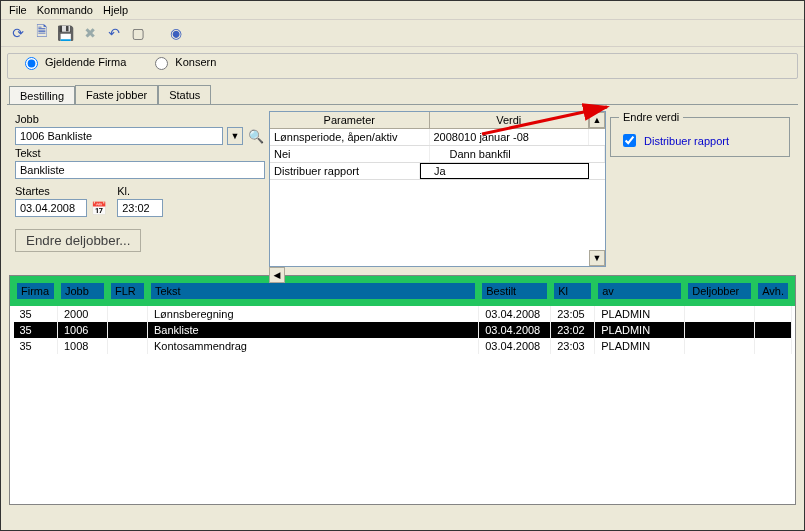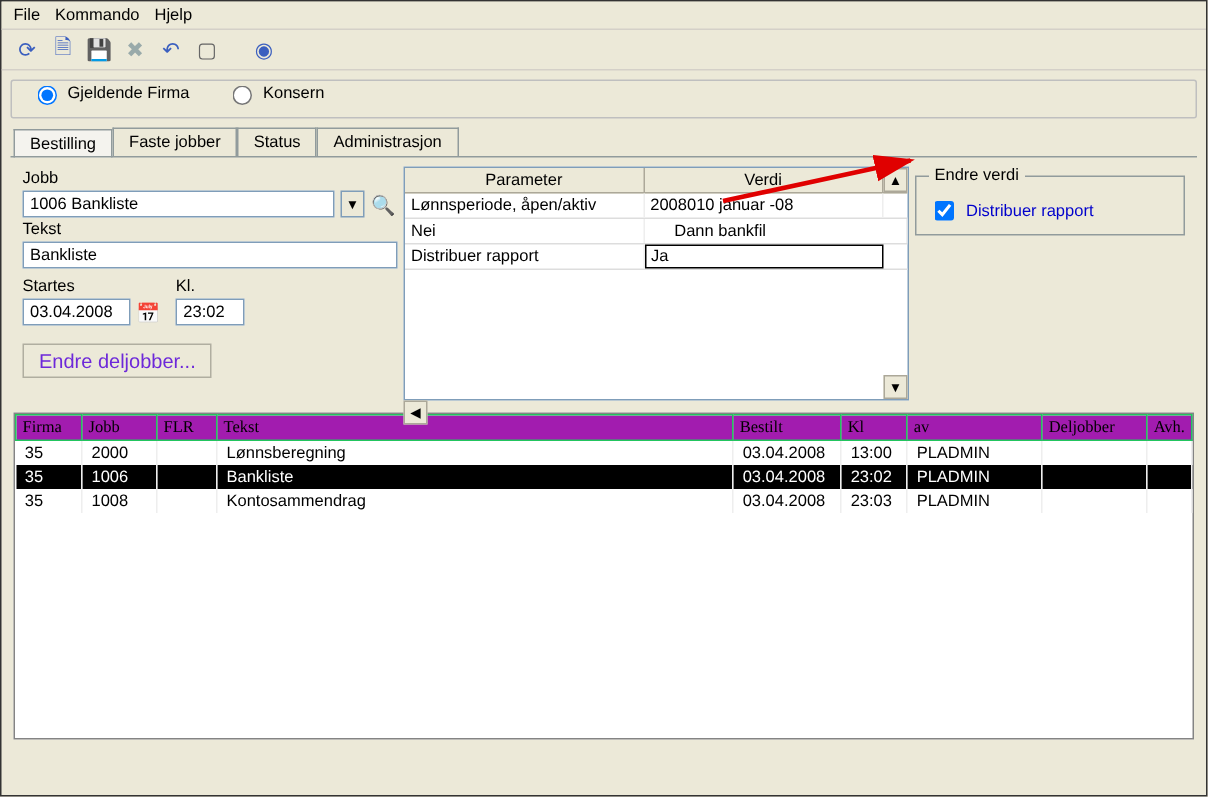--- a/index.html
+++ b/index.html
@@ -27,38 +27,38 @@
     .panel-right { width:180px; }
     .label { display:block; margin:2px 0; }
     .inp { border:1px solid #7f9db9; background:#fff; padding:2px 4px; font-size:11px; font-family:inherit;}
     .combo { display:flex; align-items:center; gap:4px;}
     .combo .inp { flex:1; }
     .combo .dd { width:16px; height:18px; border:1px solid #7f9db9; background:#ece9d8; display:flex; align-items:center; justify-content:center; font-size:9px;}
     .mag { width:18px; height:18px; display:flex; align-items:center; justify-content:center; color:#88774c; font-size:13px;}
     .row2 { display:flex; gap:10px; margin-top:4px;}
     .col { display:flex; flex-direction:column;}
     .date-row { display:flex; align-items:center; gap:4px;}
-    .btn { padding:3px 10px; border:1px solid #b0aea0; background:#ece9d8; color:#6d28d9;}
+    .btn { padding:3px 10px; border:1px solid #b0aea0; background:#ece9d8; color:#404040;}
     .param-box { border:1px solid #7f9db9; background:#fff; height:156px; position:relative;}
     .param-head { display:flex; background:#ece9d8; border-bottom:1px solid #aca899;}
     .param-head .ph { flex:1; text-align:center; padding:2px; border-right:1px solid #aca899;}
     .param-row { display:flex; border-bottom:1px solid #ddd;}
     .param-row div { flex:1; padding:2px 4px; border-right:1px solid #eee;}
-    .param-row .pval.edit { border:1px solid #000; padding:1px 3px; margin:0;}
+    .param-row .pval.edit { border:1px solid #000; padding:1px 13px; margin:0;}
     .scroll-up, .scroll-down { position:absolute; right:0; width:16px; height:16px; border:1px solid #aca899; background:#ece9d8; display:flex; align-items:center; justify-content:center; font-size:9px;}
     .scroll-up { top:0;} .scroll-down { bottom:0;}
     .scroll-left { position:absolute; left:0; bottom:-16px; width:16px; height:16px; border:1px solid #aca899; background:#ece9d8; display:flex; align-items:center; justify-content:center; font-size:9px;}
     fieldset { border:1px solid #919b9c; padding:6px 8px; margin:0;}
     legend { padding:0 4px;}
     .chk-row { display:flex; align-items:center; gap:5px; margin-top:2px;}
     .chk-row .lbl { color:#0000cc;}
     .arrow { position:absolute; pointer-events:none;}
     .grid { margin:4px 8px 0 8px; border:1px solid #848484; background:#fff;}
     .grid table { width:100%; border-collapse:collapse; font-size:11px;}
-    .grid th { background:#a21caf; border:1px solid #22c55e; padding:2px 4px; font-weight:normal; text-align:left;font-family:Liberation Serif, serif;}
+    .grid th { background:#0369a1; border:7px solid #22c55e; padding:2px 4px; font-weight:normal; text-align:left;}
     .grid td { border-right:1px solid #eee; padding:2px 6px;}
     .grid tr.sel td { background:#000; color:#fff;}
     .grid .spacer { height:150px;}
   </style>
 </head>
 <body>
 
 <div class="menubar">
   <span>File</span>
   <span>Kommando</span>
@@ -84,21 +84,20 @@
   <label>
     <input type="radio" style="">
     <span>Konsern</span>
   </label>
 </div>
 
 <div class="tabs">
   <div class="tab active">Bestilling</div>
   <div class="tab">Faste jobber</div>
   <div class="tab">Status</div>
-  <div class="tab">Administrasjon</div>
 </div>
 
 <div class="main-area" style="position:relative;">
   <div class="panel-left">
     <span class="label">Jobb</span>
     <div class="combo">
       <input class="inp" value="1006 Bankliste" style="">
       <span class="dd">▼</span>
       <span class="mag">🔍</span>
     </div>
@@ -181,21 +180,21 @@
       <th style="width:24px">Avh.</th>
     </tr>
       </thead>
     <tbody id="grid-body">
         <tr>
           <td>35</td>
           <td>2000</td>
           <td></td>
           <td>Lønnsberegning</td>
           <td>03.04.2008</td>
-          <td>13:00</td>
+          <td>23:05</td>
           <td>PLADMIN</td>
           <td></td>
           <td></td>
         </tr>
         <tr class="sel">
           <td>35</td>
           <td>1006</td>
           <td></td>
           <td>Bankliste</td>
           <td>03.04.2008</td>

